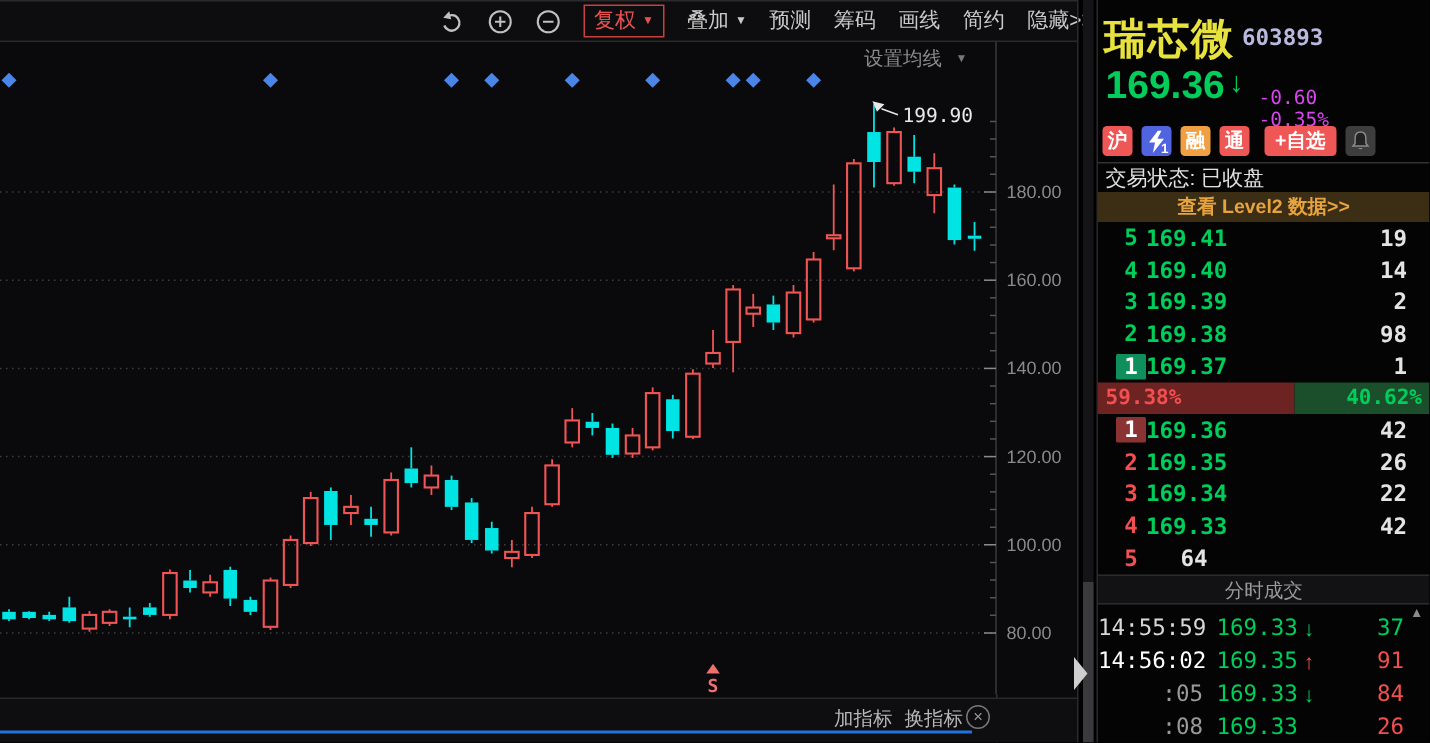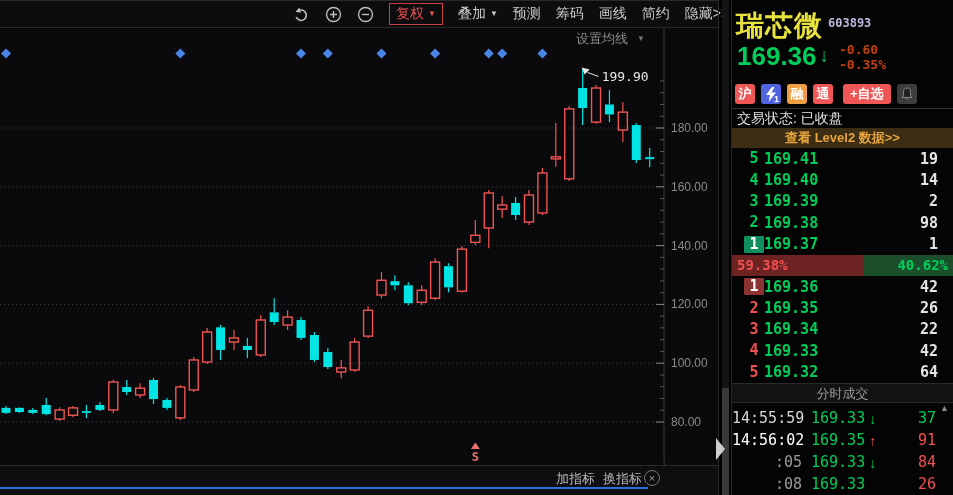--- a/index.html
+++ b/index.html
@@ -34,25 +34,25 @@
 #divider .track{position:absolute;left:3px;top:0;width:7px;height:495px;background:#141416}
 #divider .handle{position:absolute;left:3px;top:388px;width:7px;height:107px;background:#3a3a3c}
 #divider .col-arrow{position:absolute;left:-3px;top:438px;width:0;height:0;
   border-top:11px solid transparent;border-bottom:11px solid transparent;border-left:9px solid #cfcfcf;cursor:pointer}
 
 #panel{position:absolute;left:731px;top:0;width:222px;height:495px;background:#040405;
   border-left:1px solid #2a2a2a;color:#ddd}
 .num{font-family:"DejaVu Sans Mono",monospace}
 .p-header{position:relative;height:108px}
 .stock-name{position:absolute;left:4px;top:7px;font-size:28px;font-weight:bold;color:#e8e23e;letter-spacing:1px}
-.stock-code{position:absolute;left:96px;top:16px;font-size:12px;font-weight:bold;color:#b9b9dd}
+.stock-code{position:absolute;left:96px;top:16px;font-size:15px;font-weight:bold;color:#b9b9dd}
 .price-row{position:absolute;left:5px;top:42px;display:flex;align-items:flex-start}
 .price{font-size:26px;font-weight:bold;color:#00cd5a;line-height:28px}
 .price-arrow{font-size:19px;font-weight:bold;color:#00cd5a;margin:3px 0 0 3px}
-.chg-col{margin:0 0 0 10px;font-size:13px;font-weight:bold;color:#c2410c;line-height:15px}
+.chg-col{margin:16px 0 0 10px;font-size:13px;font-weight:normal;color:#d946ef;line-height:15px}
 .badges{position:absolute;left:3px;top:84px;display:flex;gap:6px;align-items:center}
 .badge{height:20px;min-width:20px;border-radius:3px;color:#fff;font-size:13px;font-weight:bold;
   line-height:20px;text-align:center;padding:0 3px;cursor:pointer;position:relative}
 .badge.wide{padding:0 7px;margin-left:4px}
 .badge .sub1{position:absolute;right:2px;bottom:0px;font-size:9px;line-height:9px}
 .badge svg{vertical-align:middle}
 .p-status{height:20px;border-top:1px solid #323232;font-size:14px;color:#e0e0e0;
   line-height:19px;padding-left:5px}
 .p-level2{height:20px;background:#3b2e15;color:#e7a33e;font-size:13px;font-weight:bold;
   text-align:center;line-height:20px;cursor:pointer}
@@ -422,21 +422,20 @@
         <span class="qprice num">169.34</span>
         <span class="qvol num">22</span>
       </div>
       <div class="qrow">
         <span class="qnum num" style="color: rgb(242, 80, 80);">4</span>
         <span class="qprice num">169.33</span>
         <span class="qvol num">42</span>
       </div>
       <div class="qrow">
         <span class="qnum num" style="color: rgb(242, 80, 80);">5</span>
-        <span class="qprice num">169.32</span>
         <span class="qvol num">64</span>
       </div>
     </div>
   <div class="p-ticks-head">分时成交</div>
   <div id="ticks" class="p-ticks">
     <span class="scroll-up">▲</span>
   <div class="trow">
         <span class="t-time num" style="color: rgb(216, 216, 216);">14:55:59</span>
         <span class="t-price num">169.33</span>
         <span class="t-arrow" style="color: rgb(0, 205, 90);">↓</span>

